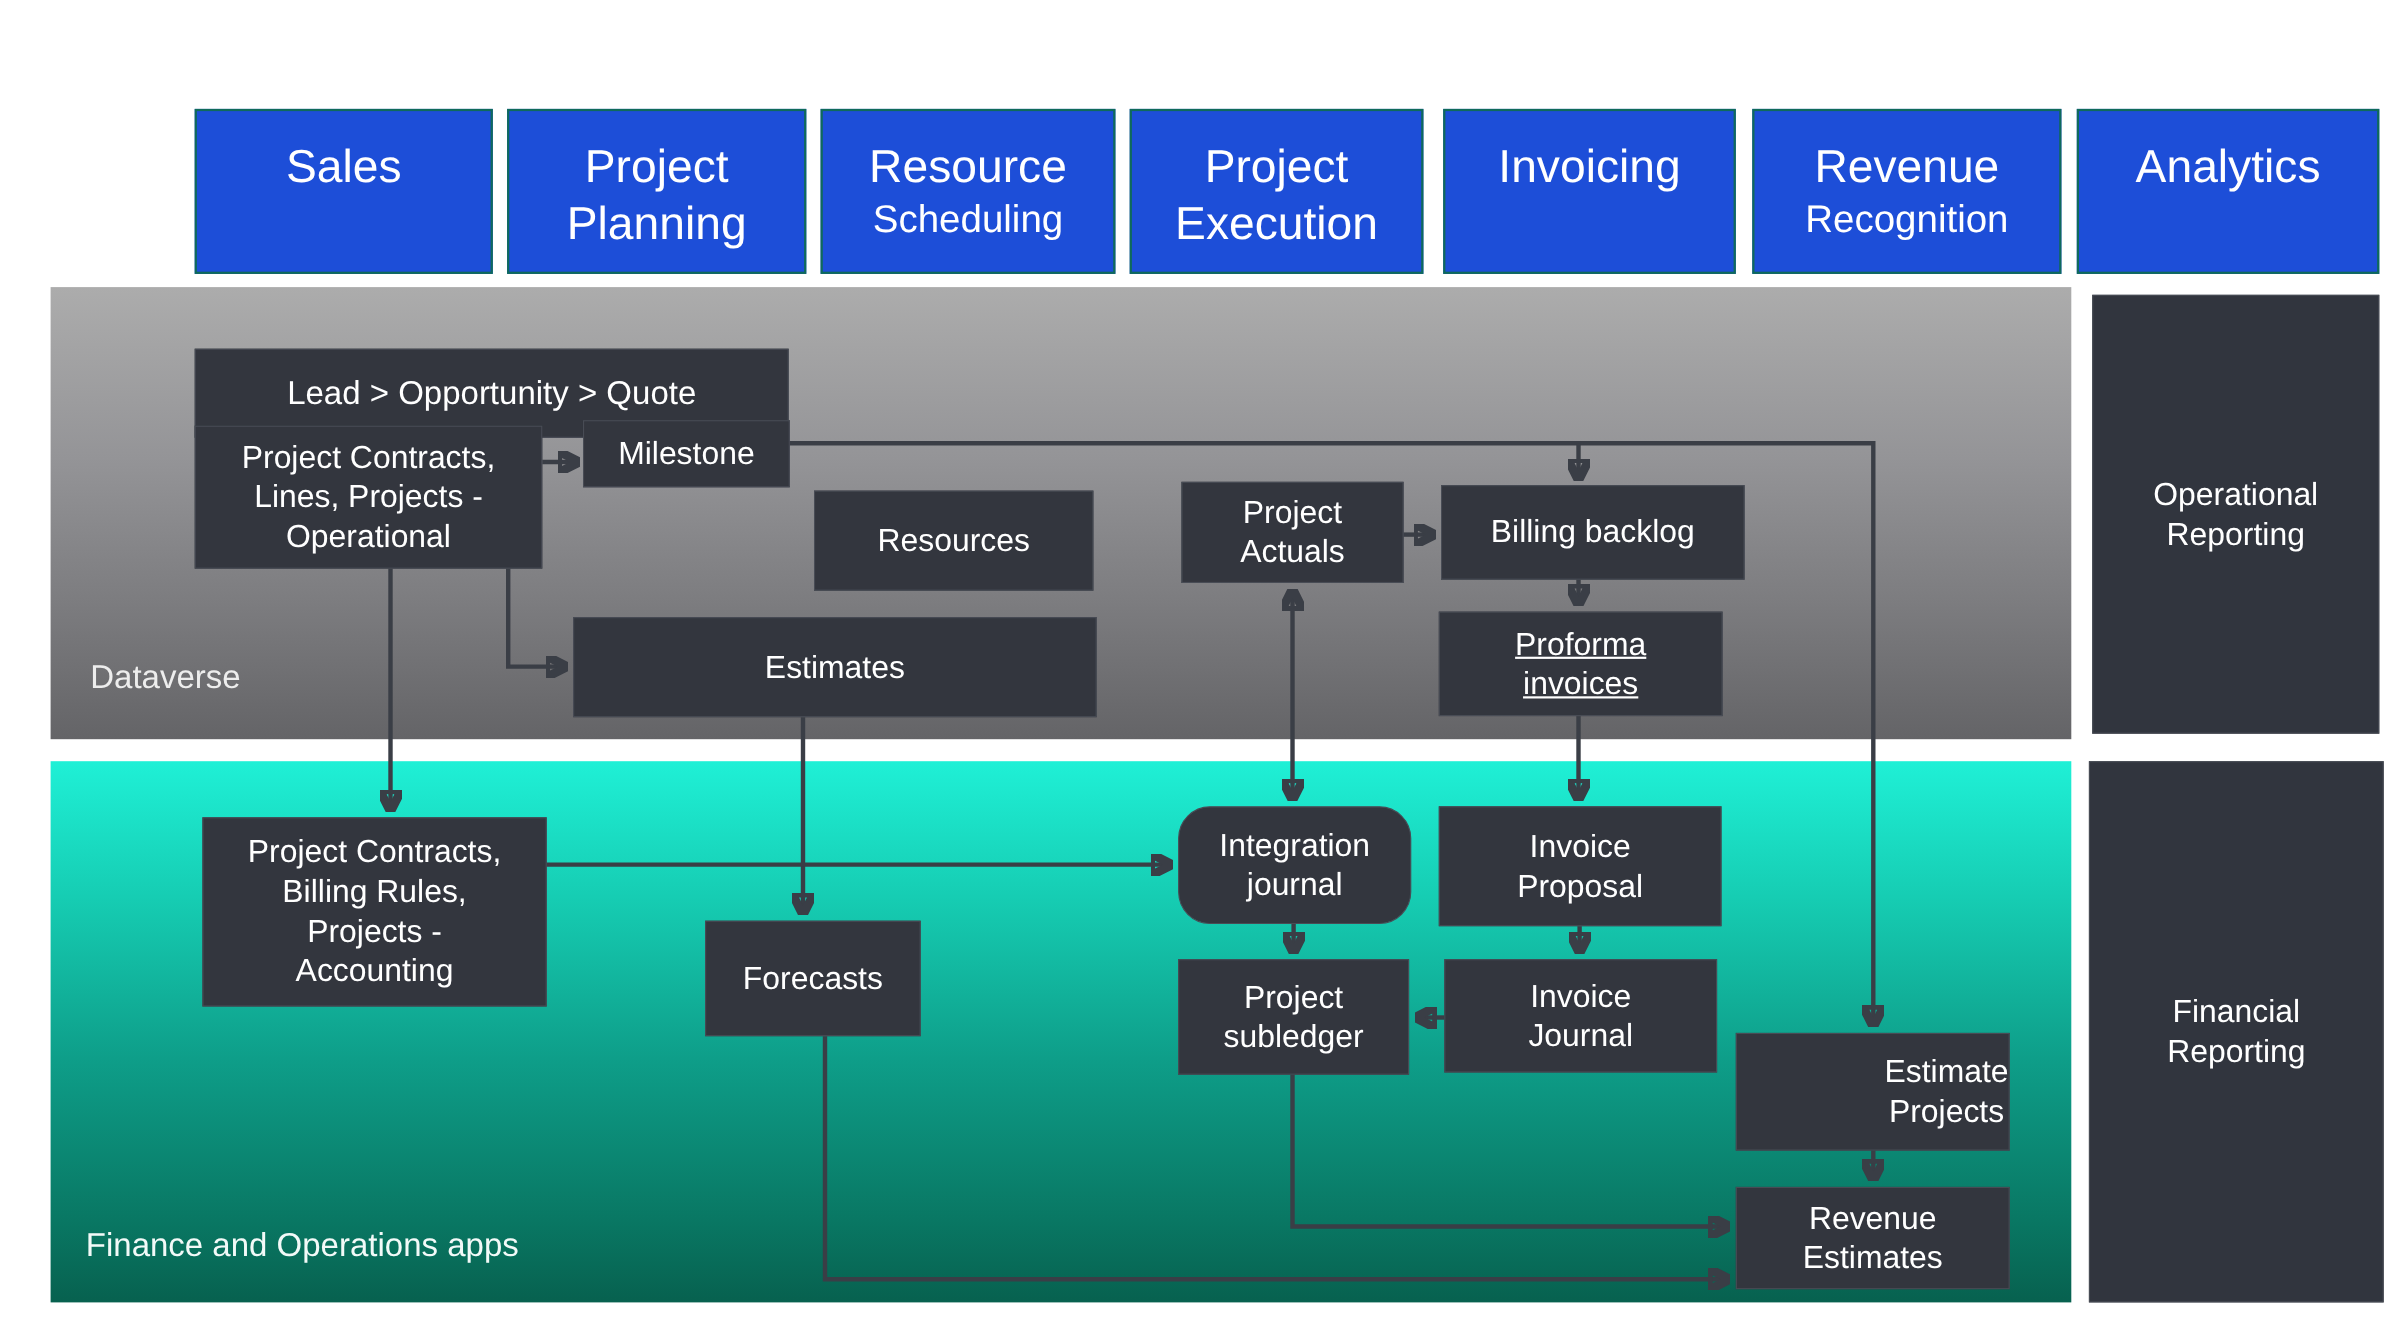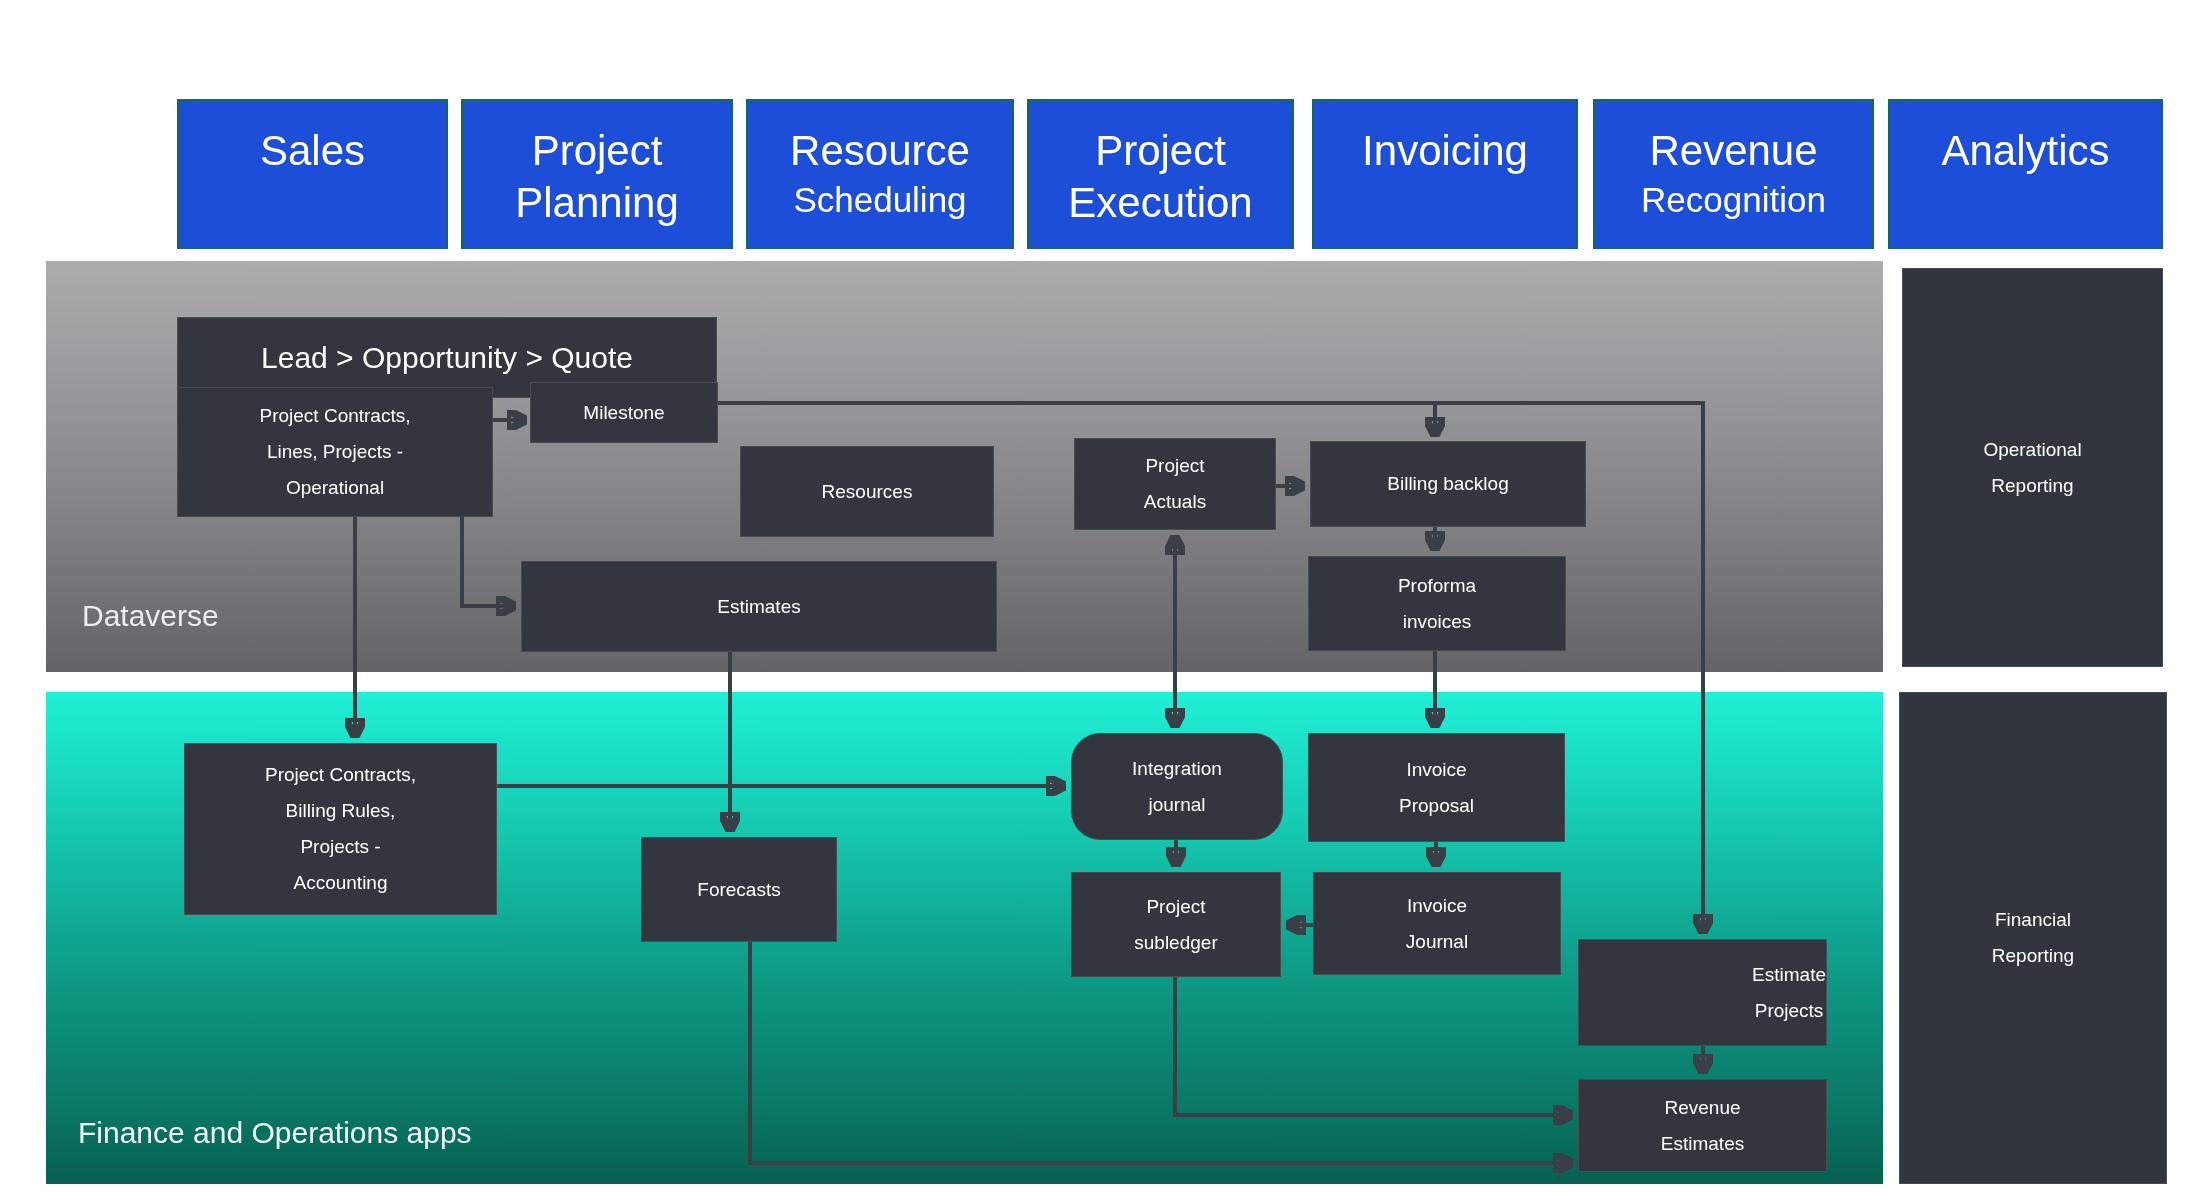--- a/index.html
+++ b/index.html
@@ -27,30 +27,30 @@
   .band-gray{top:261px;height:411px;background:linear-gradient(180deg,#ACACAC 0%,#949497 38%,#7C7C7F 70%,#646467 100%);}
   .band-teal{top:692px;height:492px;background:linear-gradient(180deg,#1FF0D6 0%,#16CDB3 25%,#0E9E89 55%,#097763 85%,#07614F 100%);}
   .band-label{position:absolute;font-size:30px;font-weight:400;}
   .lbl-dataverse{left:36px;top:338px;color:#EDEDED;}
   .lbl-finops{left:32px;top:424px;color:#F2FAF8;}
   
   .node{
     position:absolute;box-sizing:border-box;background:#33363E;border:1px solid #484C55;
     color:#ffffff;display:flex;align-items:center;justify-content:center;text-align:center;
   }
-  .node span{white-space:pre-line;font-size:19px;line-height:36px;font-weight:400;}
+  .node span{white-space:pre-line;font-size:29px;line-height:36px;font-weight:400;}
   .n-lead{left:177px;top:289px;width:540px;height:81px;margin-top:28px;}
   .n-lead span{font-size:30px;}
   .n-pcop{left:177px;top:387px;width:316px;height:130px;}
   .n-milestone{left:530px;top:382px;width:188px;height:61px;}
   .n-resources{left:740px;top:446px;width:254px;height:91px;}
   .n-pactuals{left:1074px;top:438px;width:202px;height:92px;}
   .n-bbacklog{left:1310px;top:441px;width:276px;height:86px;}
   .n-estimates{left:521px;top:561px;width:476px;height:91px;}
-  .n-proforma{left:1308px;top:556px;width:258px;height:95px;}
+  .n-proforma{left:1308px;top:556px;width:258px;height:95px;text-decoration:underline;}
   .n-oprep{left:1902px;top:268px;width:261px;height:399px;background:#31353E;}
   .n-pcacc{left:184px;top:743px;width:313px;height:172px;}
   .n-forecasts{left:641px;top:837px;width:196px;height:105px;}
   .n-intjournal{left:1071px;top:733px;width:212px;height:107px;border-radius:29px;}
   .n-invproposal{left:1308px;top:733px;width:257px;height:109px;}
   .n-psubledger{left:1071px;top:872px;width:210px;height:105px;}
   .n-invjournal{left:1313px;top:872px;width:248px;height:103px;}
   .n-estprojects{left:1578px;top:939px;width:249px;height:107px;justify-content:flex-end;}
   .n-revestimates{left:1578px;top:1079px;width:249px;height:93px;}
   .n-finrep{left:1899px;top:692px;width:268px;height:492px;background:#31353E;}

